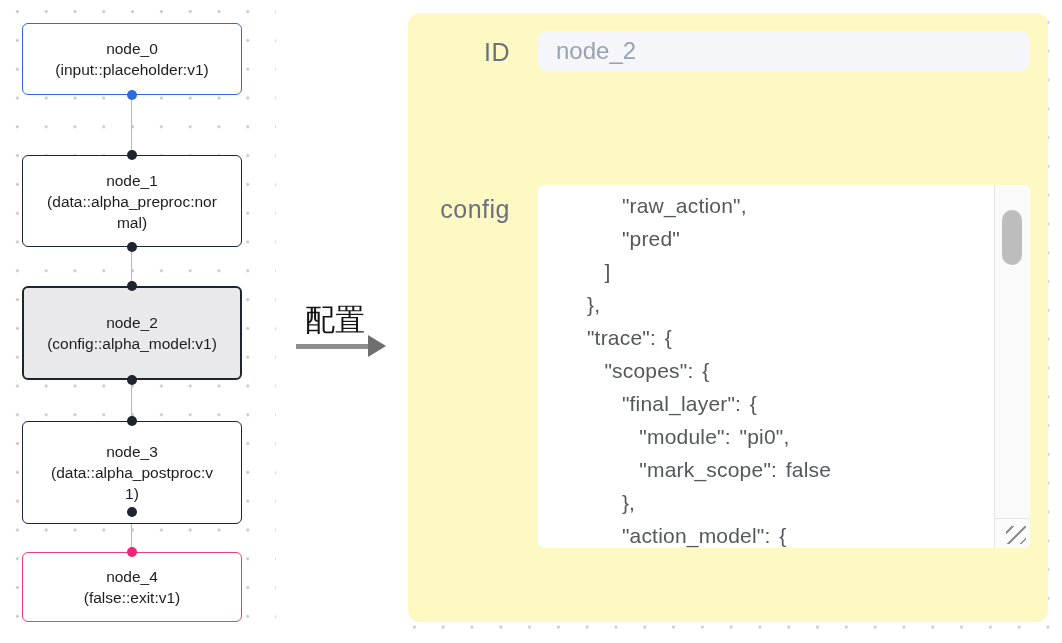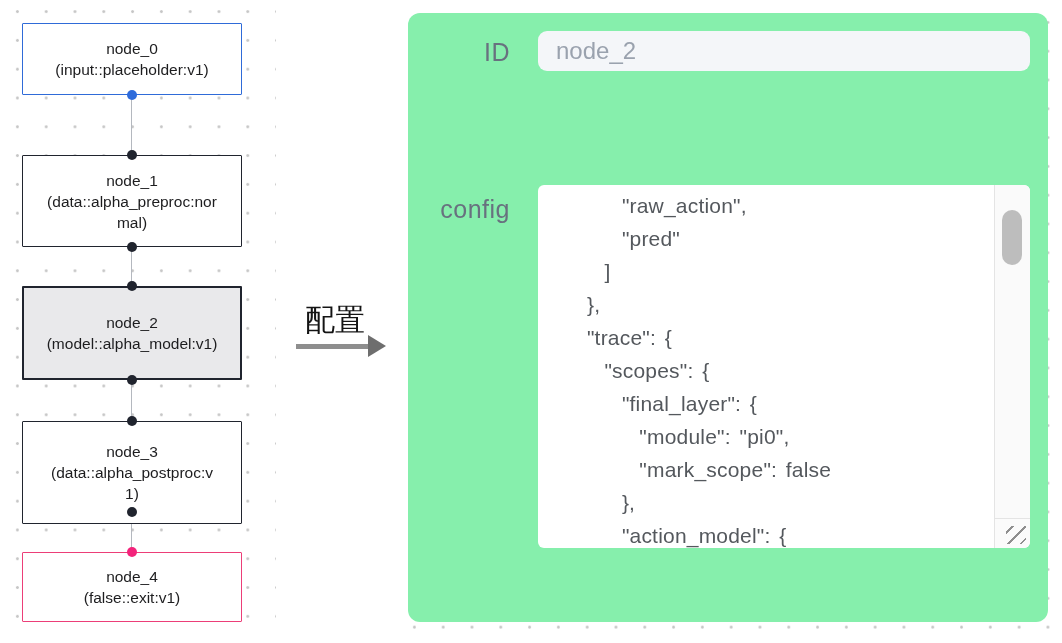--- a/index.html
+++ b/index.html
@@ -13,21 +13,21 @@
     position:absolute;pointer-events:none;
     background-image:radial-gradient(circle, #c6c6c6 1.3px, rgba(198,198,198,0) 1.5px);
     background-size:28.8px 28.8px;
   }
   #dots-left{left:0;top:0;width:276px;height:643px;background-position:3px 26px;}
   #dots-right{left:390px;top:0;width:668px;height:630px;background-position:10px 8px;}
 
   
   .node{
     position:absolute;left:22px;width:220px;box-sizing:border-box;
-    background:#ffffff;border:1.6px solid #20242e;border-radius:1px;
+    background:#ffffff;border:1.6px solid #20242e;border-radius:6px;
     display:flex;align-items:center;justify-content:center;
   }
   .node-text{
     width:172px;text-align:center;font-size:15.5px;line-height:21px;
     color:#1d1d1f;overflow-wrap:anywhere;word-break:break-all;
   }
   #node-0{top:23px;height:72px;border-color:#2f6bd8;}
   #node-1{top:155px;height:92px;}
   #node-2{top:286px;height:94px;border-width:2.6px;background:#e9e9eb;}
   #node-3{top:421px;height:103px;}
@@ -58,21 +58,21 @@
     position:absolute;left:0;top:8.5px;width:76px;height:5px;background:#8e8e8e;
   }
   #annotation-arrow .head{
     position:absolute;left:72px;top:0;width:0;height:0;
     border-left:18px solid #6e6e6e;border-top:11px solid transparent;border-bottom:11px solid transparent;
   }
 
   
   #config-panel{
     position:absolute;left:408px;top:13px;width:640px;height:609px;
-    background:#86efac;border-radius:12px;overflow:hidden;
+    background:#fef9c3;border-radius:12px;overflow:hidden;
   }
   .field-label{
     position:absolute;left:0;width:102px;text-align:right;
     font-size:25px;color:#68717f;letter-spacing:.5px;
   }
   #label-id{top:25px;}
   #label-type{top:104px;}
   #label-config{top:182px;}
 
   .text-input{
@@ -135,21 +135,21 @@
   <div class="edge" id="edge-2"></div>
   <div class="edge" id="edge-3"></div>
 
   <div class="node" id="node-0">
     <div class="node-text"><span>node_0</span><br><span>(input::placeholder:v1)</span></div>
   </div>
   <div class="node" id="node-1">
     <div class="node-text"><span>node_1</span><br><span>(data::alpha_preproc:normal)</span></div>
   </div>
   <div class="node" id="node-2">
-    <div class="node-text"><span>node_2</span><br><span>(model::alpha_model:v1)</span></div>
+    <div class="node-text"><span>node_2</span><br><span>(config::alpha_model:v1)</span></div>
   </div>
   <div class="node" id="node-3">
     <div class="node-text"><span>node_3</span><br><span>(data::alpha_postproc:v1)</span></div>
   </div>
   <div class="node" id="node-4">
     <div class="node-text"><span>node_4</span><br><span>(false::exit:v1)</span></div>
   </div>
 
   <div class="port blue" style="top:90px;"></div>
   <div class="port" style="top:150px;"></div>

